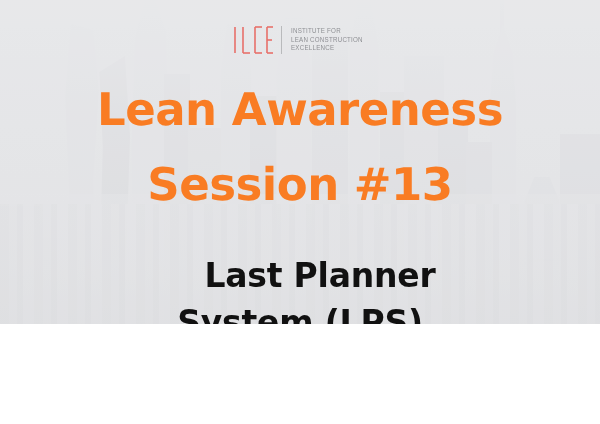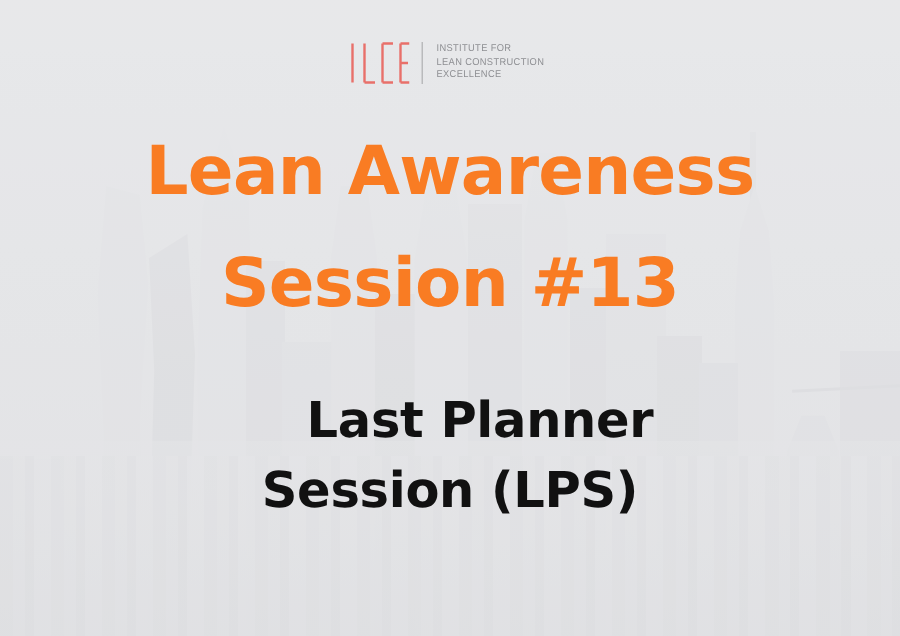--- a/index.html
+++ b/index.html
@@ -4,21 +4,21 @@
 <style>
   html, body {
     margin: 0;
     padding: 0;
     background: #ffffff;
   }
 
   #slide {
     position: relative;
     width: 600px;
-    height: 424px;
+    height: 324px;
     overflow: hidden;
     background: #e4e5e7;
     font-family: "Liberation Sans", sans-serif;
   }
 
   
   .bg-photo {
     position: absolute;
     inset: 0;
     overflow: hidden;
@@ -269,17 +269,17 @@
       </div>
     </div>
 
     <div class="headline">
       <span class="l1">Lean Awareness</span>
       <span class="l2">Session #13</span>
     </div>
 
     <div class="subtitle">
       <span class="l1">Last Planner</span>
-      <span class="l2">Session (LPS)</span>
+      <span class="l2">System (LPS)</span>
     </div>
 
   </div>
 </div>
 
 </body></html>

